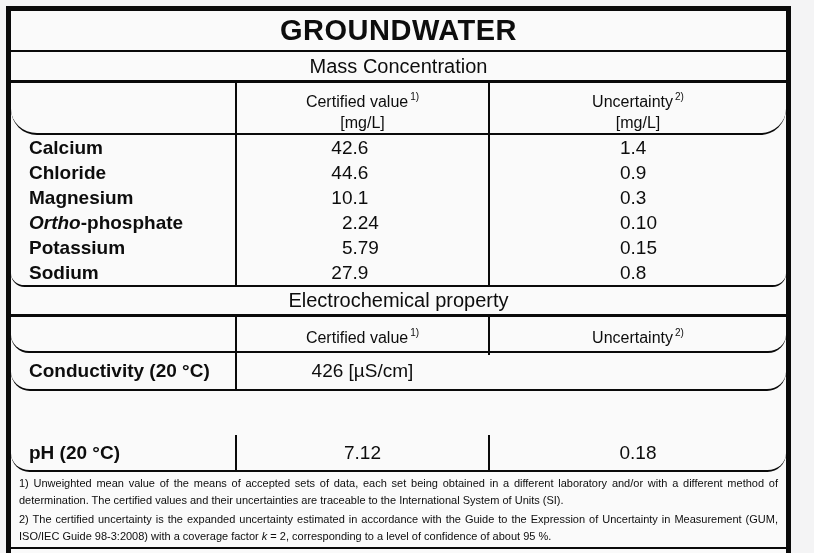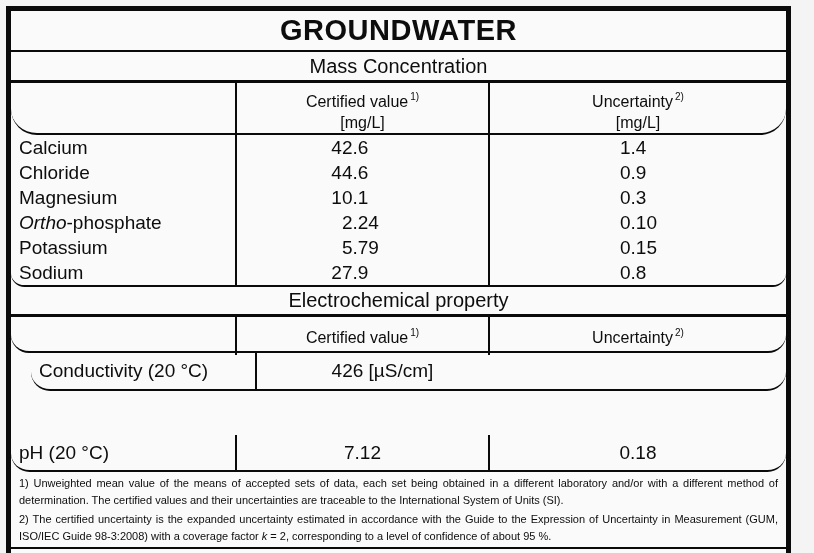--- a/index.html
+++ b/index.html
@@ -35,27 +35,27 @@
   .grid-row { display: grid; grid-template-columns: 224px 253px 1fr; border-radius: 26px; }
   .cell { box-sizing: border-box; min-width: 0; }
   .cell.mid, .cell.last { border-left: 2px solid #0a0a0a; }
   .header1 { height: 50px; }
   .header1 .cell { text-align: center; font-size: 16px; padding-top: 4px; line-height: 21px; }
   .header2 { height: 34px; }
   .header2 .cell { text-align: center; font-size: 16px; line-height: 34px; }
   sup.fnref { font-size: 10px; position: relative; top: -1px; margin-left: 2px; }
   .data-row { height: 25px; font-size: 19px; }
   .data-row .cell { line-height: 25px; }
-  .name-cell { padding-left: 8px; white-space: nowrap; }
+  .name-cell { padding-left: 18px; white-space: nowrap; font-weight: bold; }
   .dec { display: flex; }
   .dec .ip { flex: 0 0 46%; text-align: right; white-space: pre; }
   .dec .fp { flex: 1 1 auto; text-align: left; white-space: pre; }
   .col-unc.dec .ip { flex-basis: 47.5%; }
   .prop-row { font-size: 19px; }
-  .prop-row.cond { height: 36px; margin-left: 20px; }
+  .prop-row.cond { height: 36px; }
   .prop-row.cond .cell { line-height: 36px; }
   .prop-row.ph { height: 35px; margin-top: 44px; }
   .prop-row.ph .cell { line-height: 35px; }
   .prop-row .cell.mid, .prop-row .cell.last { text-align: center; }
   .footnotes {
     padding: 3px 8px 2px 8px;
     font-size: 11px; line-height: 17px;
     text-align: justify;
     border-bottom: 2px solid #0a0a0a;
   }

